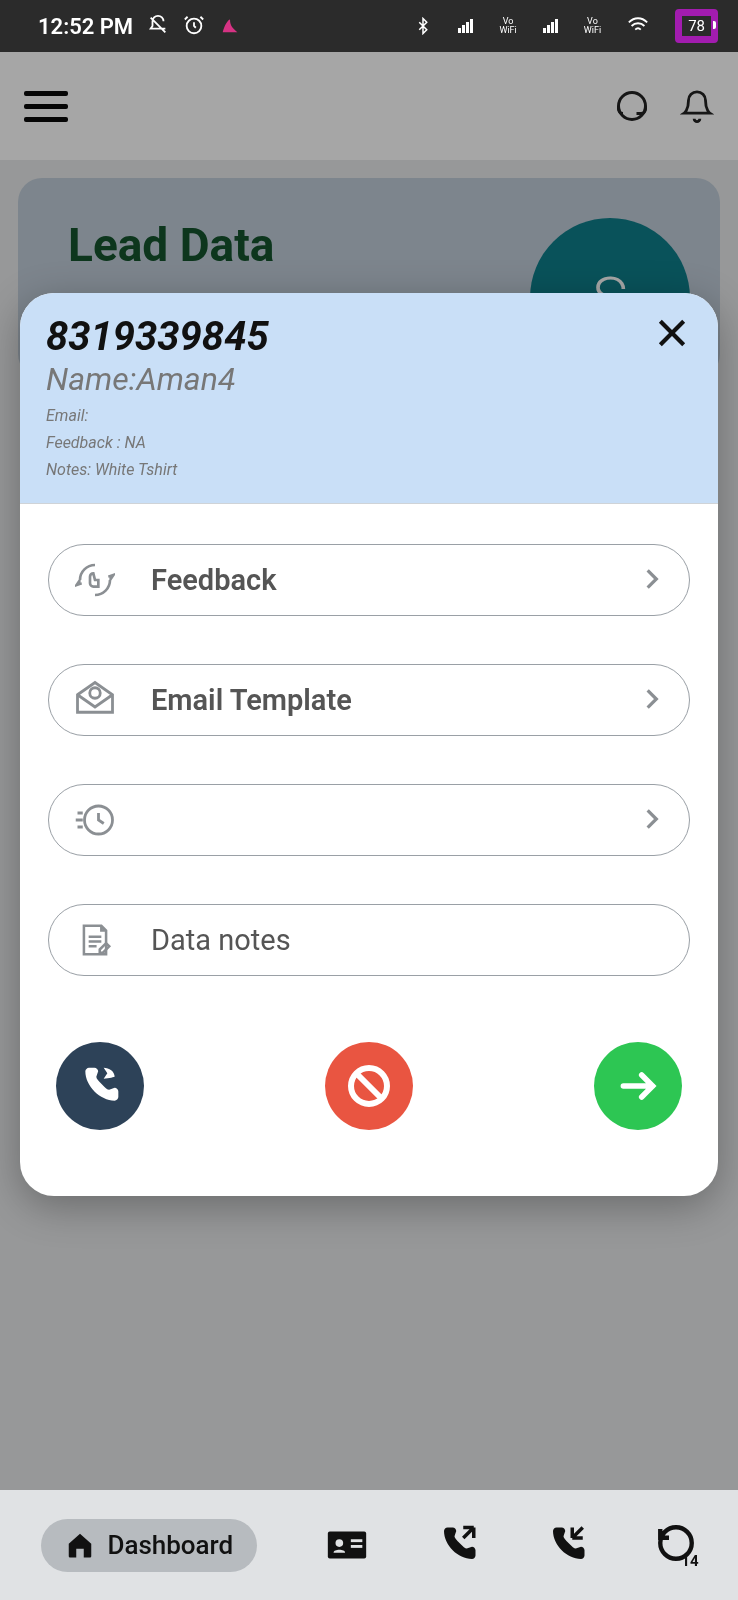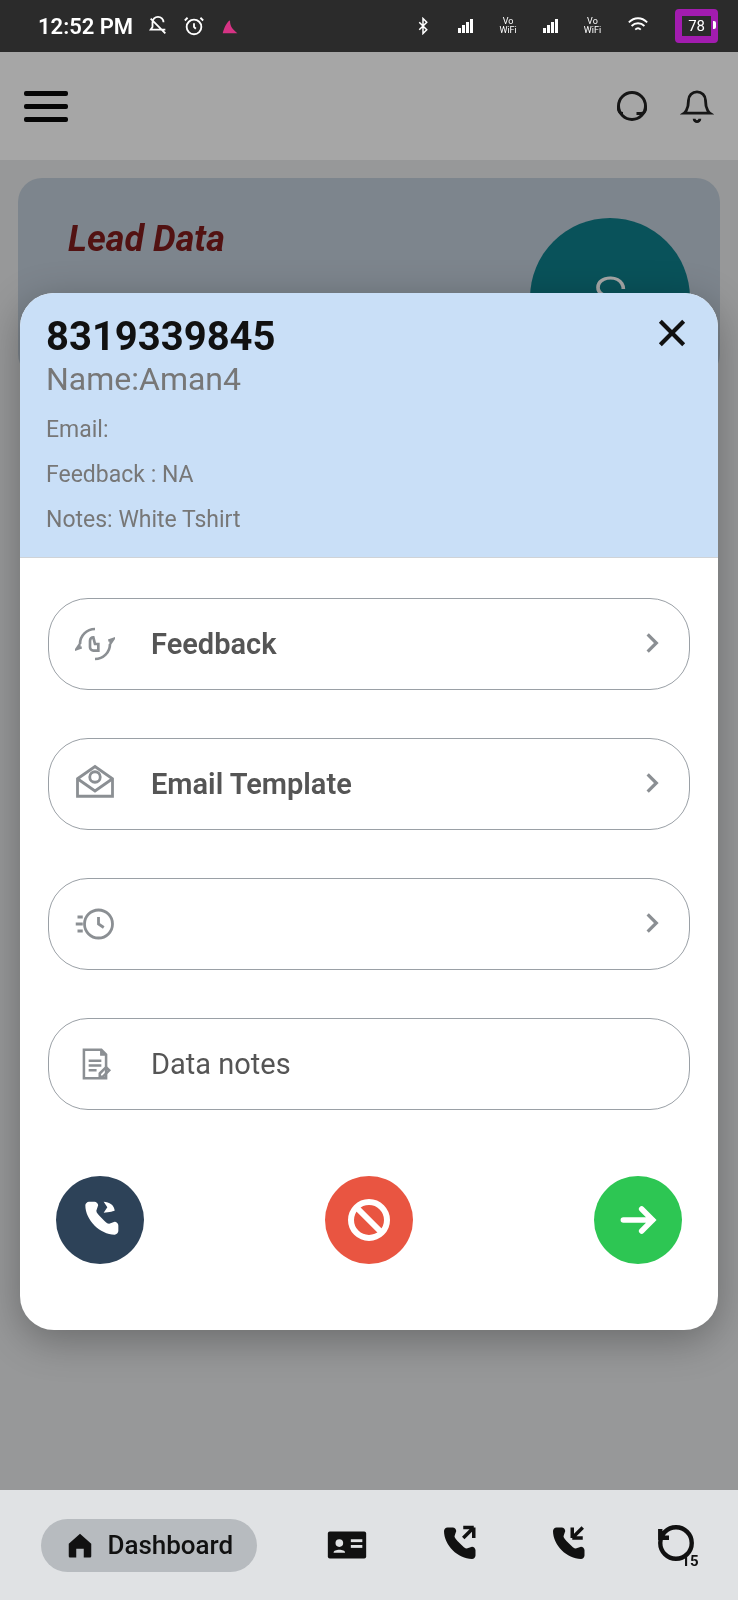--- a/index.html
+++ b/index.html
@@ -14,21 +14,21 @@
       height: 52px;
       background: #2b2b2b;
       color: #fff;
       display: flex;
       justify-content: space-between;
       align-items: center;
       padding: 0 20px 0 38px;
       font-size: 22px;
       font-weight: 600;
     }
-    .status-left { display: flex; align-items: center; gap: 14px; }
+    .status-left { display: flex; align-items: flex-start; gap: 14px; }
     .status-right { display: flex; align-items: center; gap: 26px; font-size: 14px; font-weight: 400; }
     .battery-box { border: 7px solid #a21caf; border-radius: 4px; padding: 1px 6px; font-size: 15px; position: relative; }
     .battery-box::after { content:''; position:absolute; right:-5px; top:5px; width:3px; height:8px; background:#fff; border-radius:0 2px 2px 0; }
     .app-bg {
       position: absolute;
       top: 52px;
       left: 0;
       right: 0;
       bottom: 0;
       background: #e9eaeb;
@@ -45,21 +45,21 @@
     .hamburger span { width: 44px; height: 5px; background:#0a0a0a; border-radius:2px; }
     .app-header-right { display:flex; gap:30px; align-items:center; }
     .card {
       margin: 18px;
       background: #c0cdd9;
       border-radius: 24px;
       padding: 40px 50px;
       position: relative;
       height: 200px;
     }
-    .lead-title { font-size: 36px; font-weight: 700; color: #7f1d1d; font-style: italic; }
+    .lead-title { font-size: 46px; font-weight: 700; color: #14532d; }
     .avatar { position:absolute; right:30px; top:40px; width:160px; height:160px; background:#0f7e8a; border-radius:50%; display:flex; align-items:center; justify-content:center; color:#fff; font-size:60px; font-weight:300; }
     .overlay {
       position: absolute;
       top: 52px;
       left: 0; right:0; bottom:0;
       background: rgba(0,0,0,0.35);
     }
     .bottom-sheet {
       position: absolute;
       top: 293px;
@@ -68,30 +68,31 @@
       background: #fff;
       border-radius: 34px;
       overflow: hidden;
       box-shadow: 0 10px 40px rgba(0,0,0,0.3);
     }
     .sheet-header {
       background: #c9dff7;
       padding: 20px 14px 24px 26px;
       border-bottom: 1px solid #cfd3d7;
       position: relative;
+      font-style: italic;
     }
     .sheet-phone { font-size: 40px; font-weight: 700; color:#111; }
     .sheet-line { font-size: 32px; color: #777; margin-top: 0; }
-    .sheet-line.small { font-size: 23px; margin-top: 18px; }
+    .sheet-line.small { font-size: 16px; margin-top: 8px; }
     .close-x { position:absolute; right:26px; top:20px; font-size:44px; color:#111; cursor:pointer; line-height:1; }
     .sheet-body { padding: 40px 28px 50px 28px; }
     .action-pill {
       border: 1.5px solid #9aa0a6;
       border-radius: 40px;
-      height: 92px;
+      height: 72px;
       display: flex;
       align-items: center;
       padding: 0 24px;
       margin-bottom: 48px;
       cursor: pointer;
     }
     .action-pill:last-of-type { margin-bottom: 0; }
     .action-icon { width:44px; height:44px; display:flex; align-items:center; justify-content:center; margin-right:34px; color:#8b8f93; }
     .action-label { font-size: 29px; font-weight: 600; color:#555; }
     .chevron { margin-left:auto; color:#8b8f93; font-size:34px; }
@@ -215,21 +216,21 @@
         <path d="M15 2l6 0M21 2l0 6M15 8l6-6" stroke="#111" stroke-width="2"></path>
       </svg>
     <svg class="nav-icon" width="42" height="42" viewBox="0 0 24 24" fill="#111">
         <path d="M6 2c-1 0-2 1-2 2 0 8 8 16 16 16 1 0 2-1 2-2v-3c0-1-1-2-2-2l-3 1c-1 0-2-1-4-3s-3-3-3-4l1-3c0-1-1-2-2-2z"></path>
         <path d="M21 2l-6 6M15 2l0 6M15 8l6 0" stroke="#111" stroke-width="2" fill="none"></path>
       </svg>
     <div style="position:relative">
       <svg width="42" height="42" viewBox="0 0 24 24" fill="none" stroke="#111" stroke-width="2.5">
           <path d="M3 12a9 9 0 109-9 9 9 0 00-9 9M3 4v5h5"></path>
         </svg>
-      <span style="position:absolute; right:-2px; bottom:-2px; font-size:15px; font-weight:700; color:#111">15</span>
+      <span style="position:absolute; right:-2px; bottom:-2px; font-size:15px; font-weight:700; color:#111">14</span>
     </div>
   </div>
 </div>
 
 <div class="bottom-sheet">
   <div class="sheet-header">
     <div class="sheet-phone">8319339845</div>
     <div class="sheet-line">Name:Aman4</div>
     <div class="sheet-line small">Email:</div>
     <div class="sheet-line small">Feedback : NA</div>

